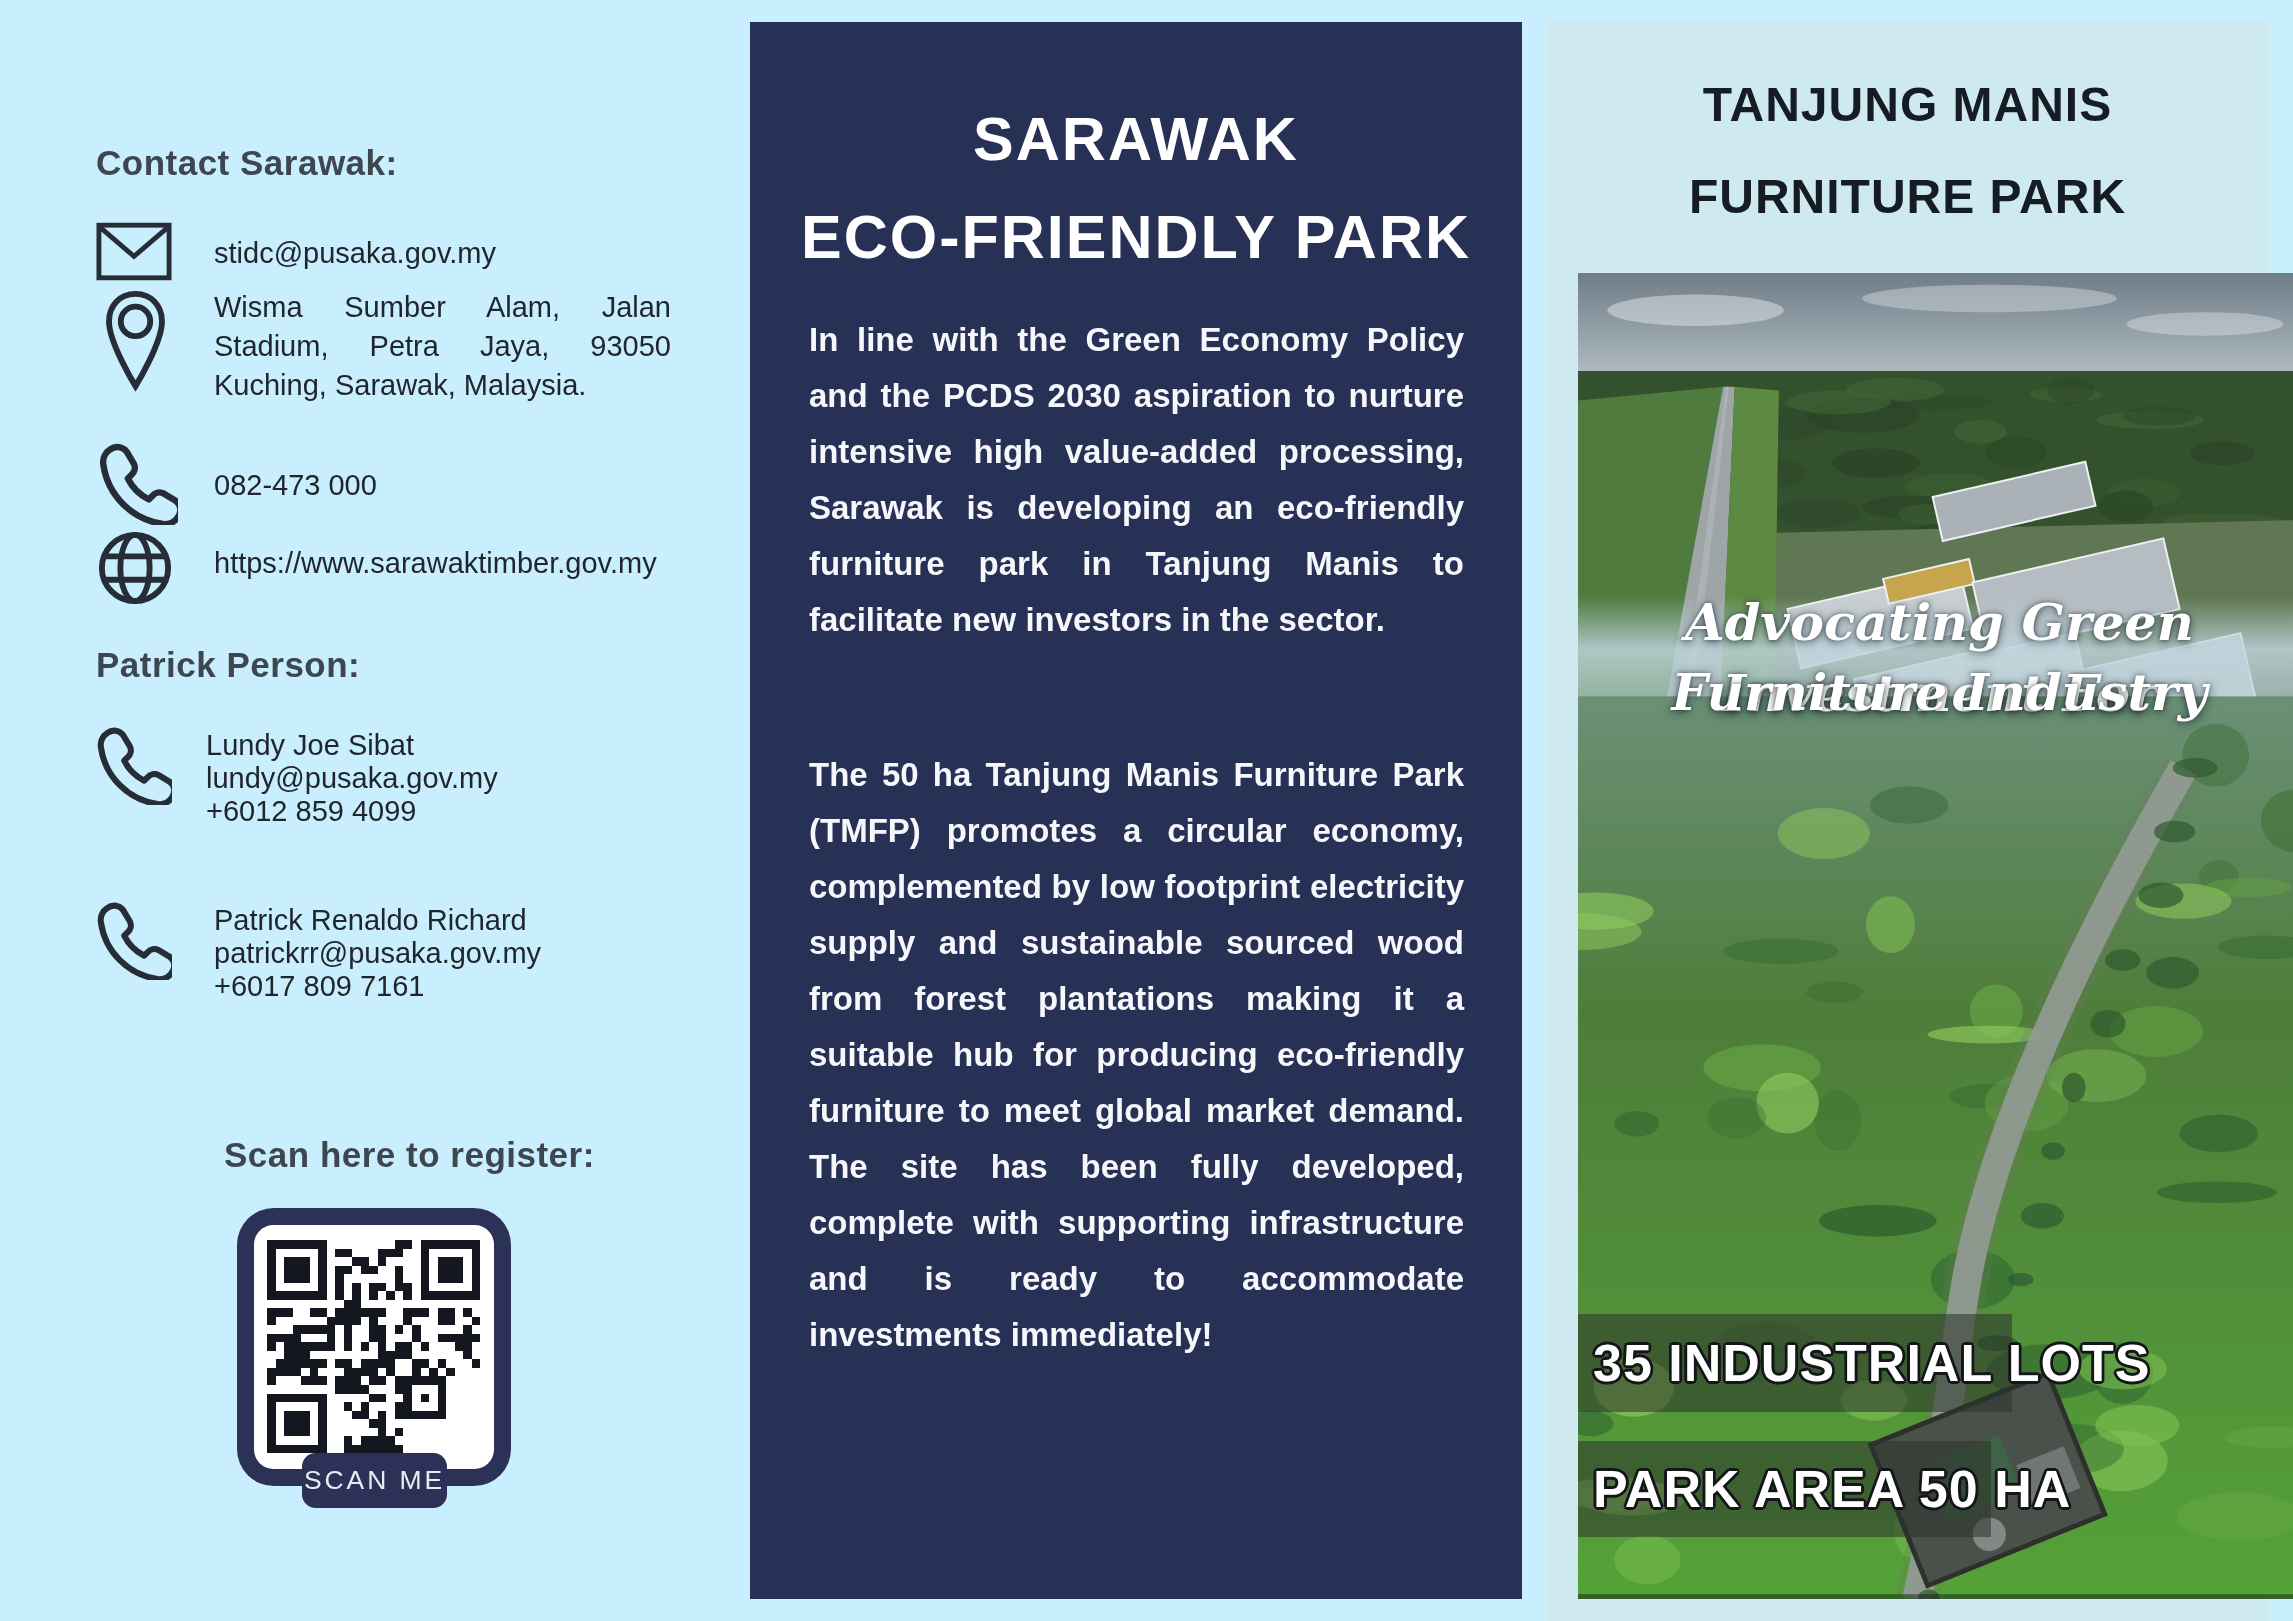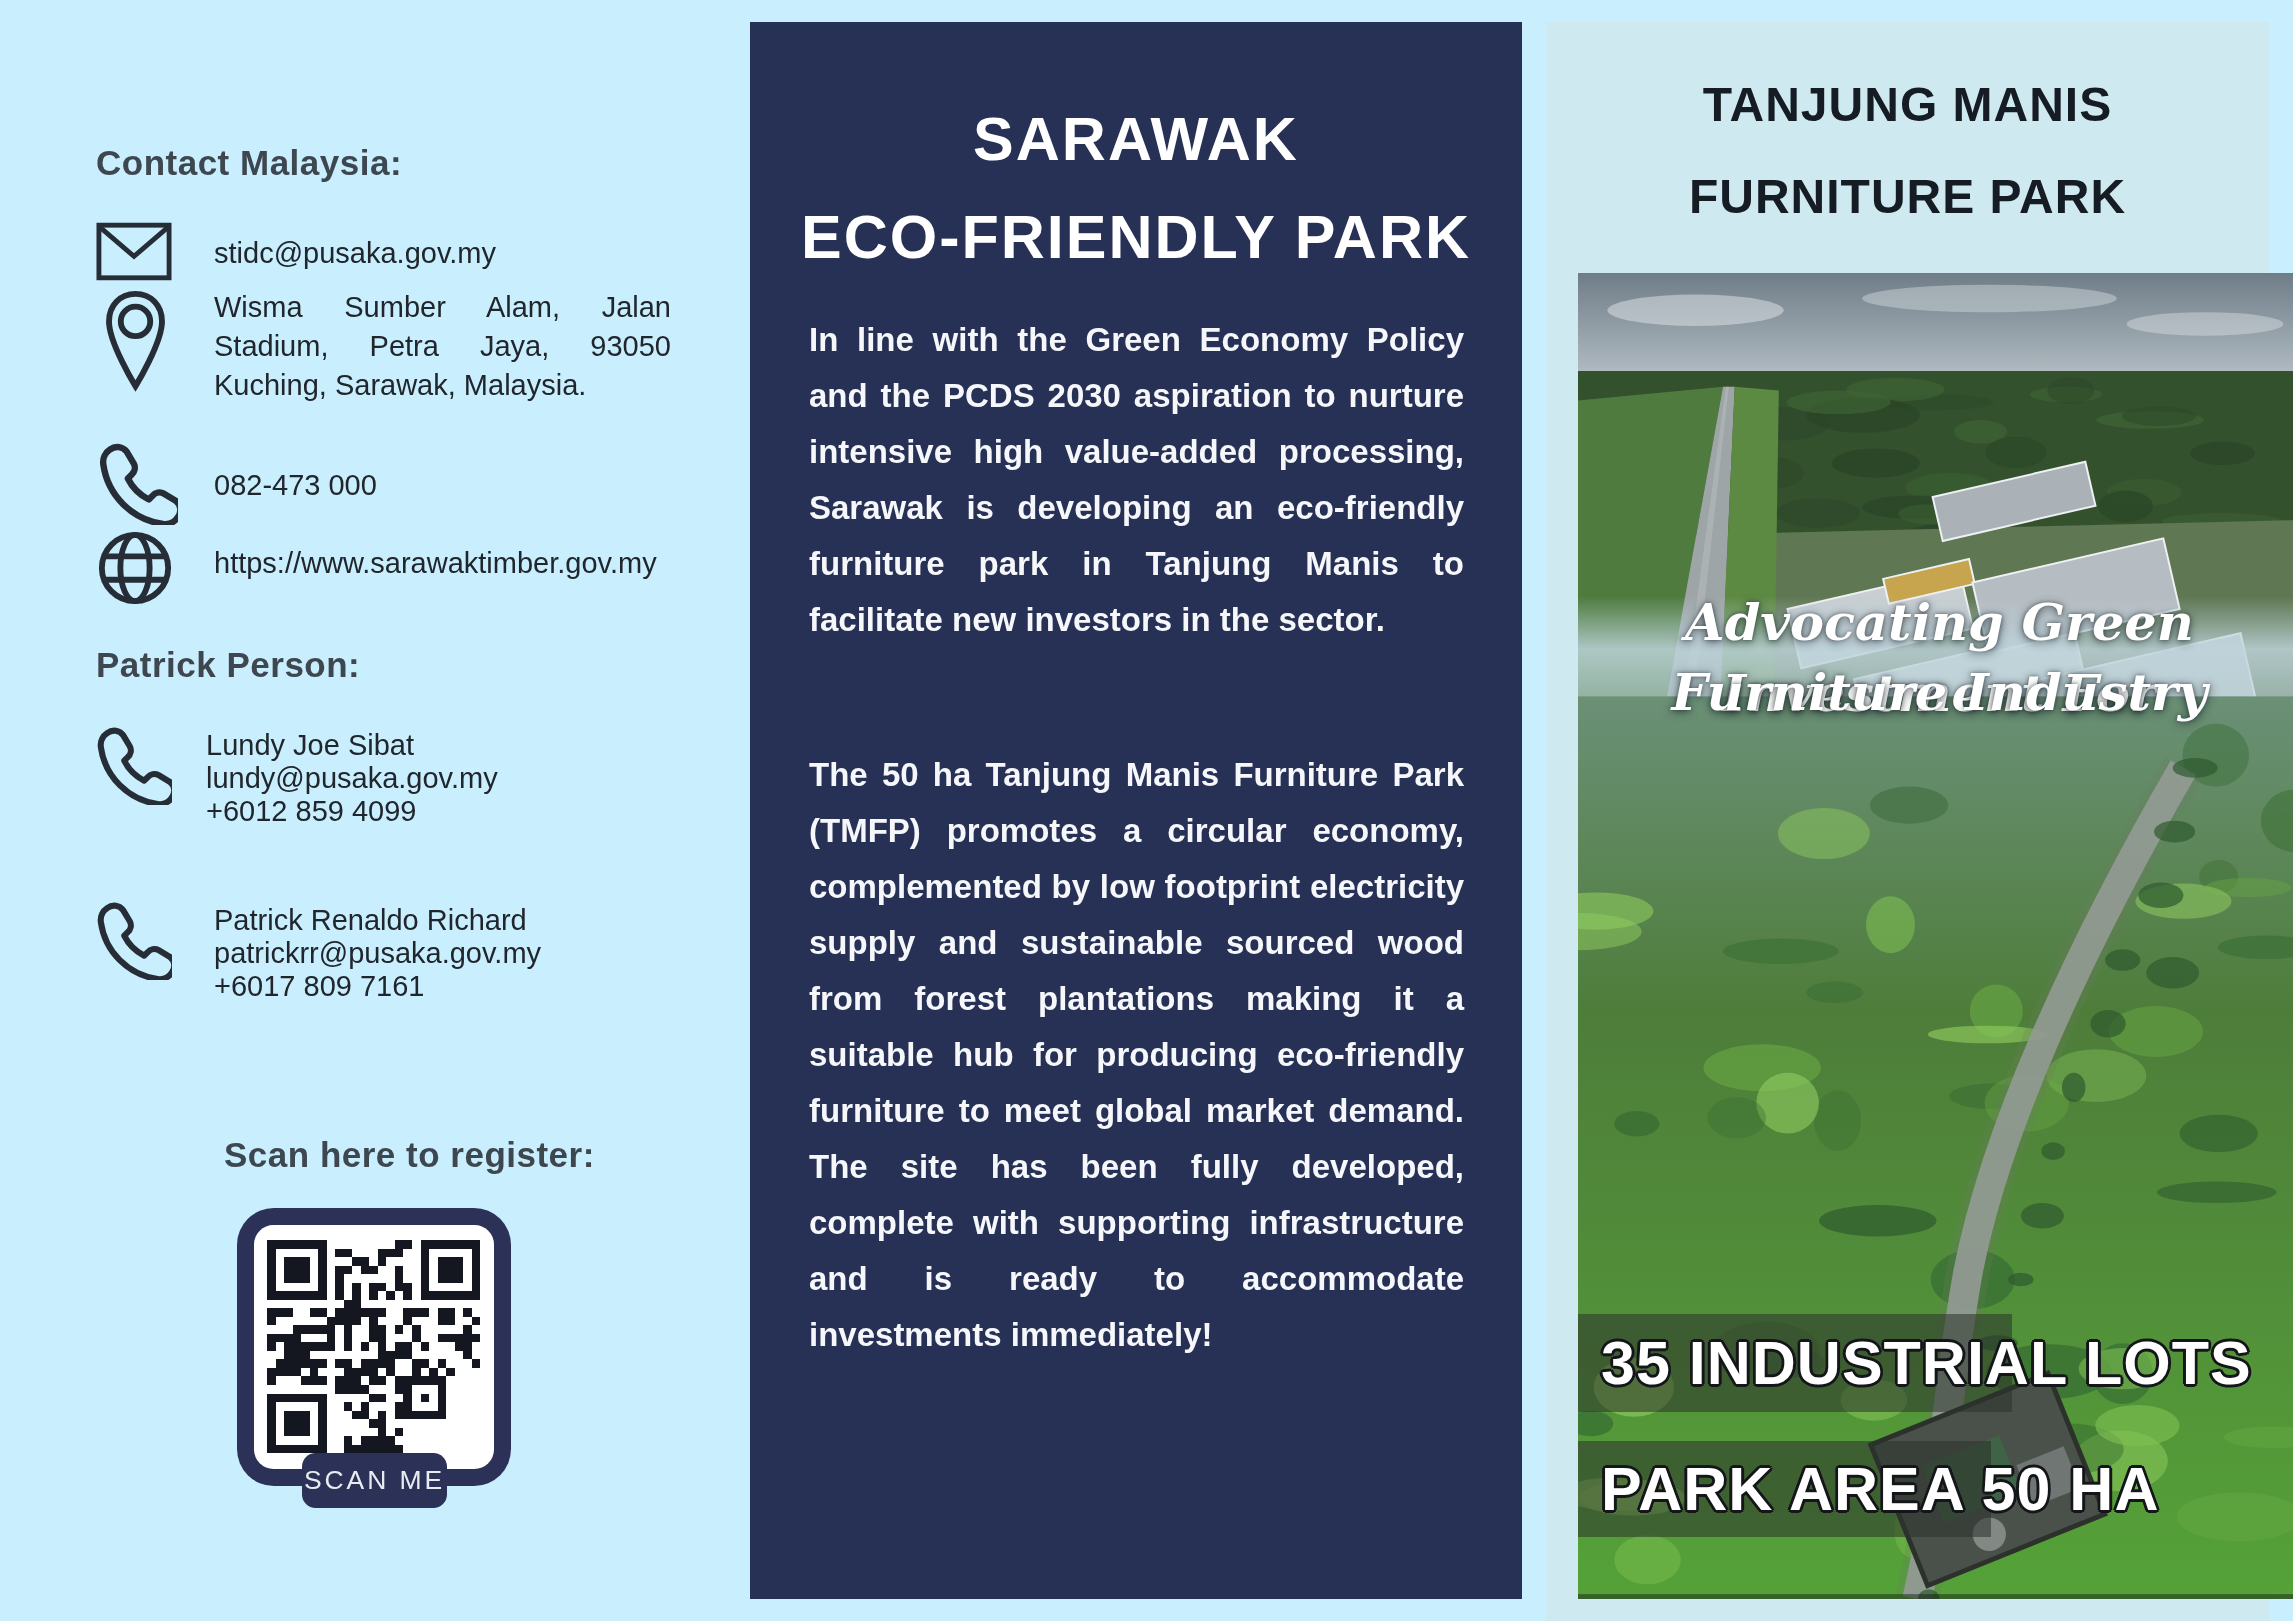--- a/index.html
+++ b/index.html
@@ -52,32 +52,32 @@
   .photo{left:0;top:251px;width:723px;height:1326px;overflow:hidden;margin-left:32px;}
   .photo svg{display:block;width:723px;height:1326px;}
   .photo-caption{
     left:0;width:100%;text-align:center;color:#ffffff;
     font-family:"DejaVu Serif",serif;font-style:italic;font-weight:700;
     font-size:51px;line-height:71px;
     text-shadow:0 2px 9.8px rgba(20,30,35,.65), 0 0 3.9px rgba(20,30,35,.5);
   }
   .badge{
     left:0;height:98px;background:rgba(44,50,44,.55);
-    display:flex;align-items:center;padding-left:23px;
-    color:#ffffff;font-size:61px;font-weight:700;letter-spacing:1px;white-space:nowrap;
+    display:flex;align-items:center;padding-left:15px;
+    color:#ffffff;font-size:52px;font-weight:700;letter-spacing:1px;white-space:nowrap;
     text-shadow:-2.9px 0 0 #14161a,2.9px 0 0 #14161a,0 -2.9px 0 #14161a,0 2.9px 0 #14161a,
                 -2px -2px 0 #14161a,2px 2px 0 #14161a,-2px 2px 0 #14161a,2px -2px 0 #14161a;
   }
 </style>
 </head>
 <body>
 
 <div class="abs" style="left:0;top:0;width:750px;height:1621px;">
 
-  <div class="abs lp-heading" style="left:96px;top:143px;">Contact Malaysia:</div>
+  <div class="abs lp-heading" style="left:96px;top:143px;">Contact Sarawak:</div>
 
   <svg class="abs lp-icon" style="left:96px;top:222px;" width="76" height="59" viewBox="0 0 78 60">
     <rect x="3" y="3" width="72" height="54" fill="none" stroke="currentColor" stroke-width="5"></rect>
     <path d="M4 5 L39 35 L74 5" fill="none" stroke="currentColor" stroke-width="5"></path>
   </svg>
   <div class="abs lp-text" style="left:214px;top:237px;">stidc@pusaka.gov.my</div>
 
   <svg class="abs lp-icon" style="left:104px;top:290px;" width="63" height="104" viewBox="0 0 64 106">
     <path d="M32 4 C16 4 5 16 5 32 C5 54 32 98 32 98 C32 98 59 54 59 32 C59 16 48 4 32 4 Z" fill="none" stroke="currentColor" stroke-width="6"></path>
     <circle cx="32" cy="32" r="15" fill="none" stroke="currentColor" stroke-width="6"></circle>

